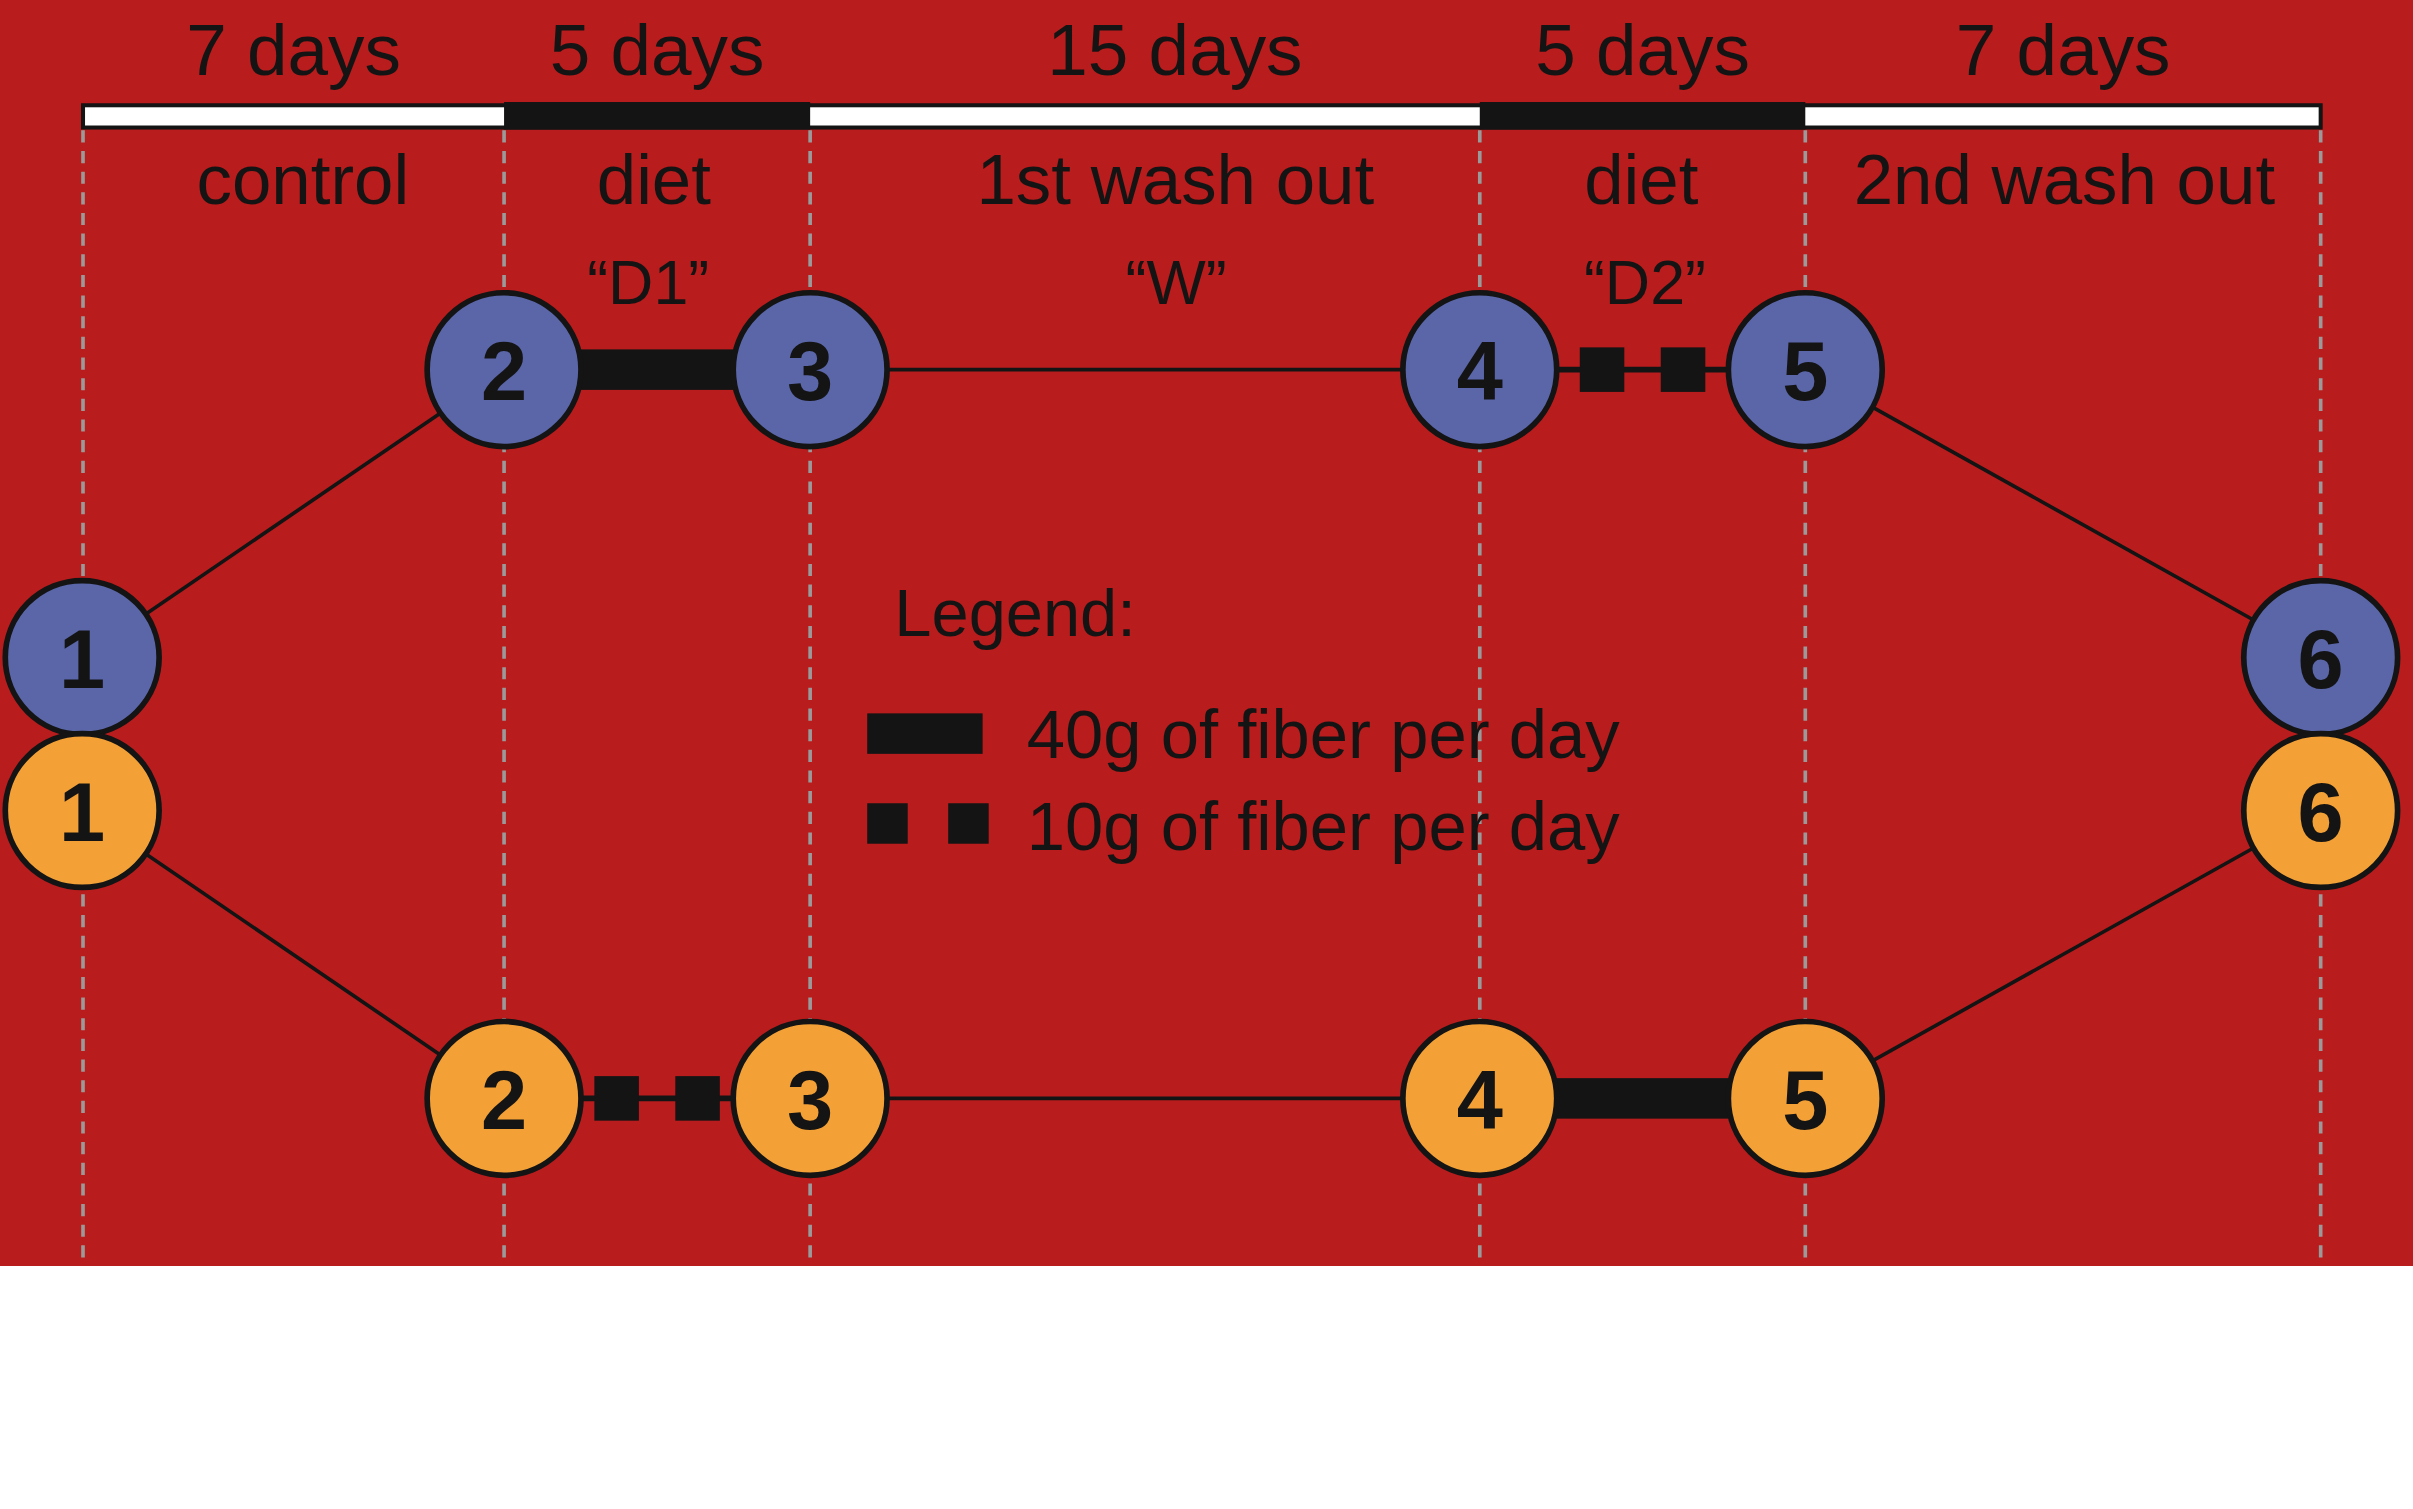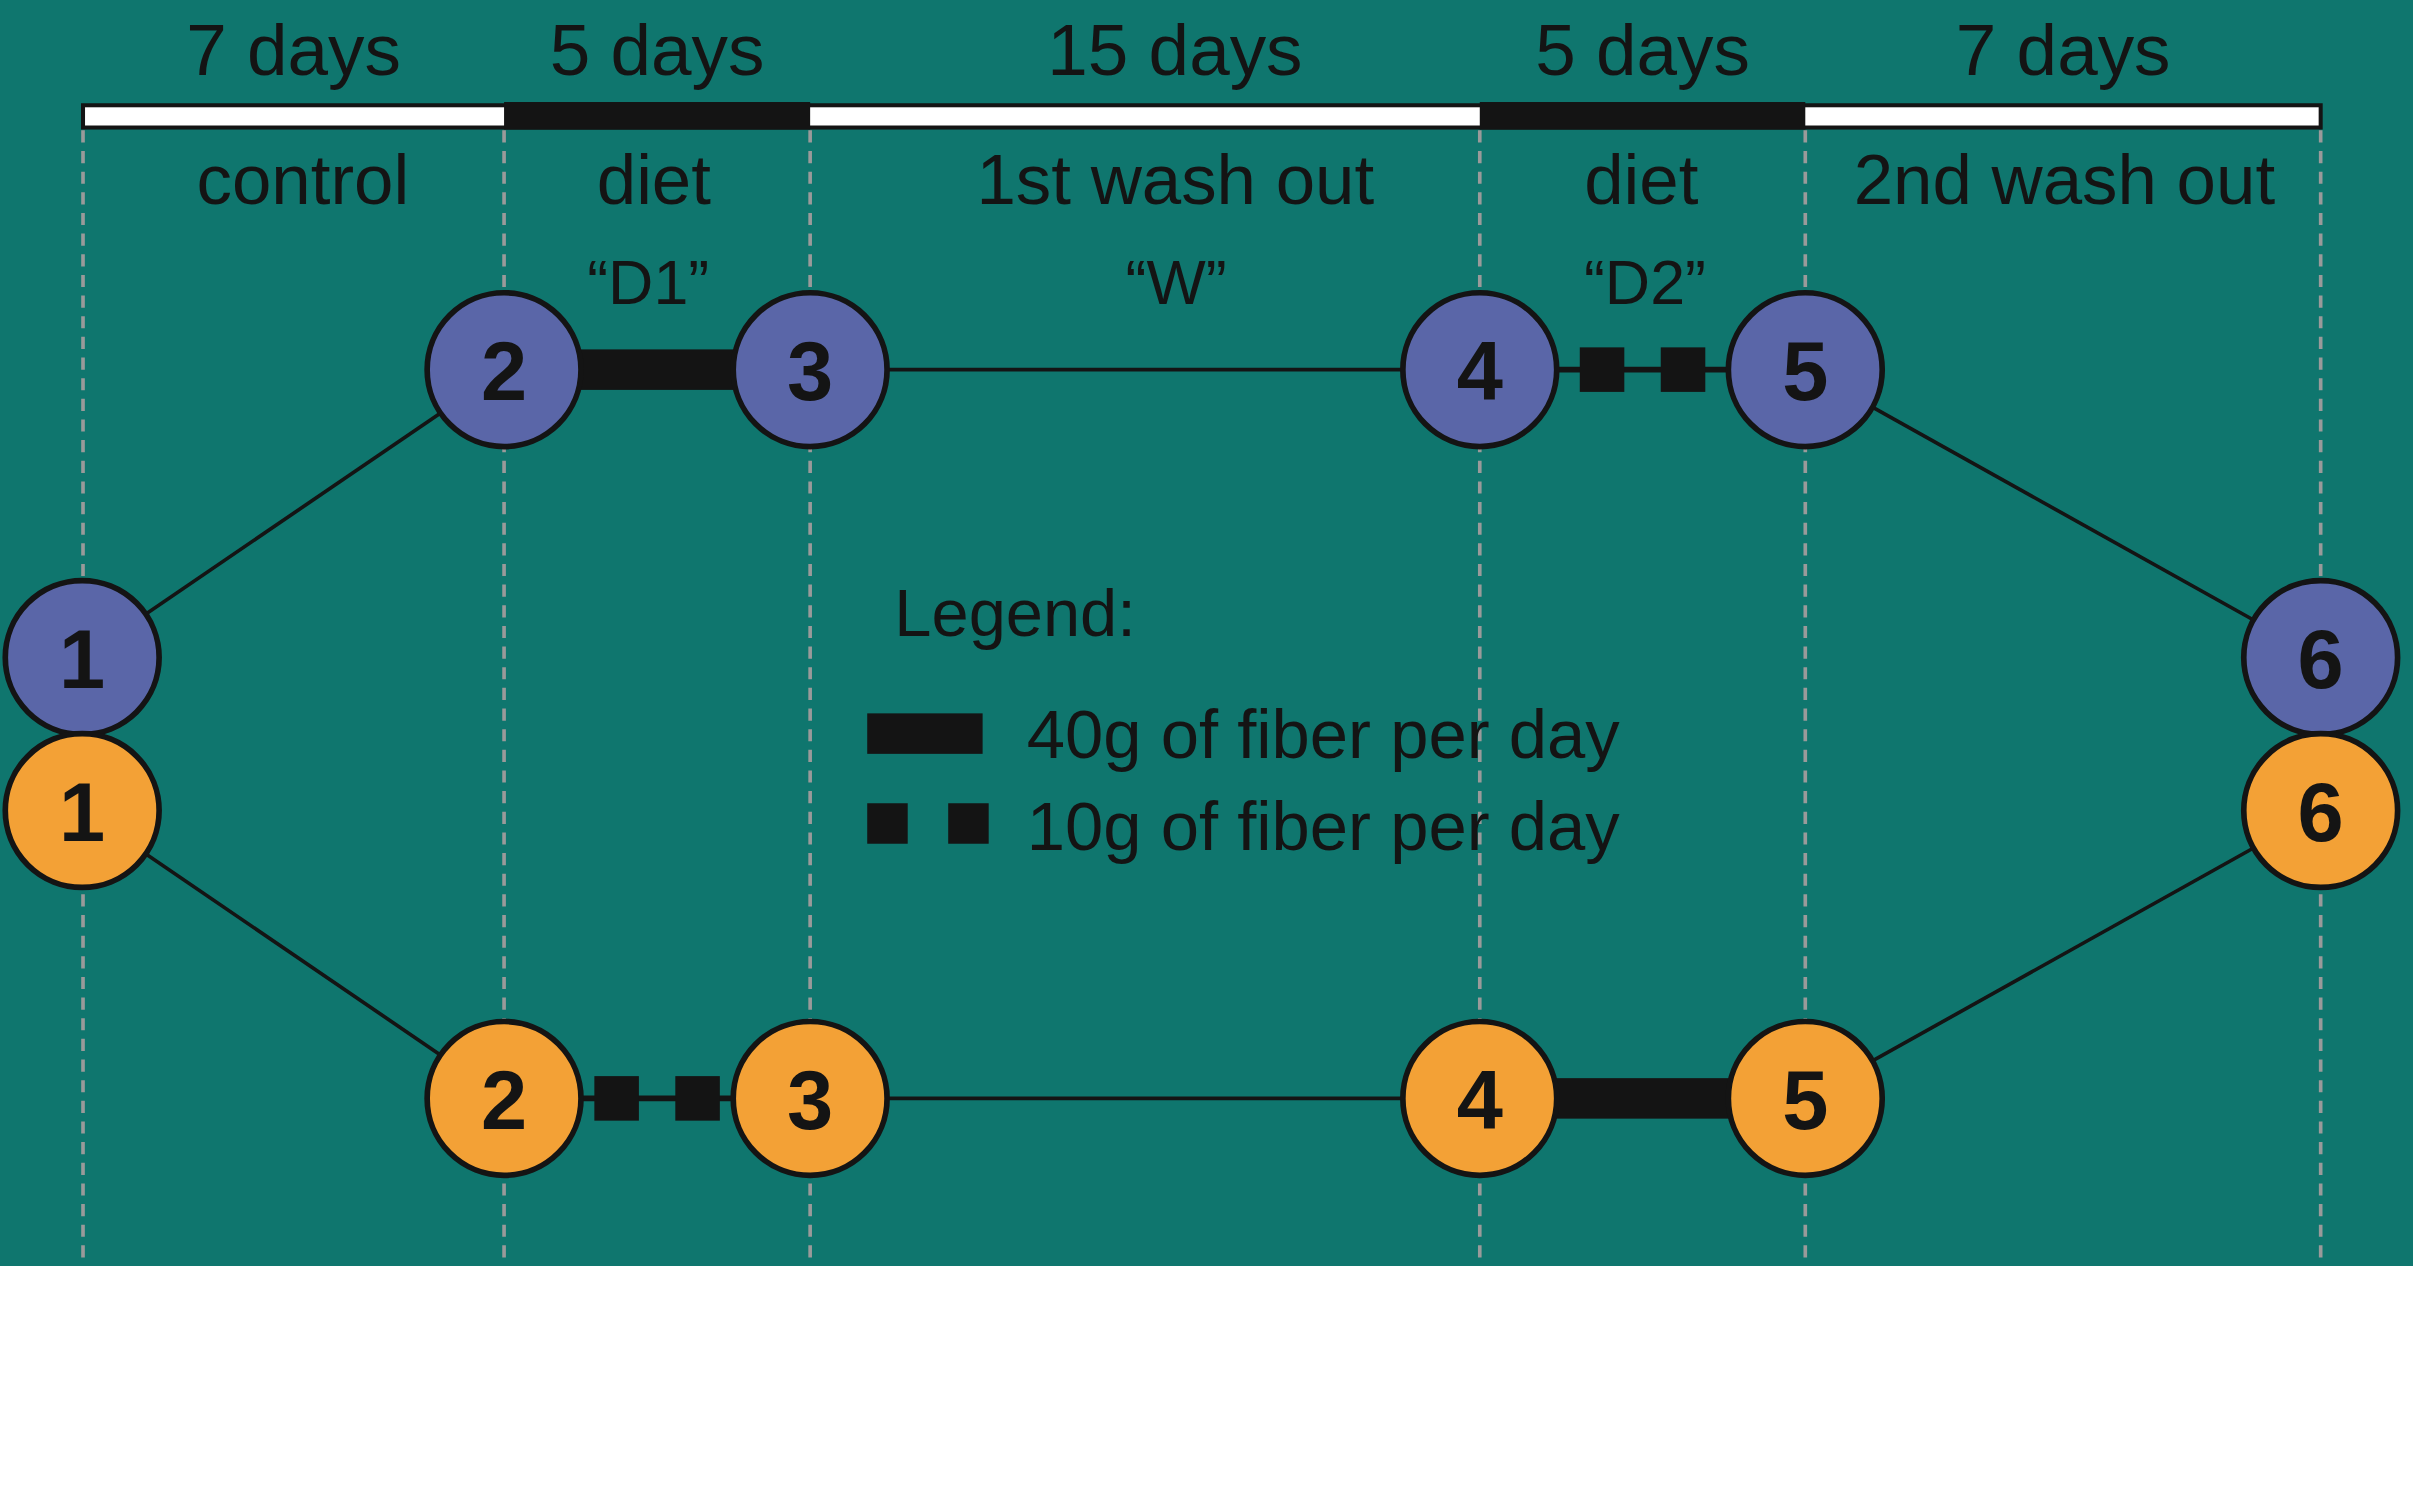--- a/index.html
+++ b/index.html
@@ -1,16 +1,16 @@
 <!DOCTYPE html>
 <html style="font-size:7.7px"><head>
 <meta charset="utf-8">
 <style>
   html, body { margin: 0; padding: 0; background: #ffffff; }
-  .figure-wrap { width: 100vw; background: #0f766e; }
+  .figure-wrap { width: 100vw; background: #b91c1c; }
   svg { display: block; width: 100%; height: auto; }
   text {
     font-family: "Liberation Sans", "DejaVu Sans", sans-serif;
     fill: #141414;
   }
   .duration-label { font-size: 180px; }
   .phase-label    { font-size: 175px; }
   .code-label     { font-size: 155px; }
   .legend-title   { font-size: 165px; }
   .legend-label   { font-size: 170px; }

